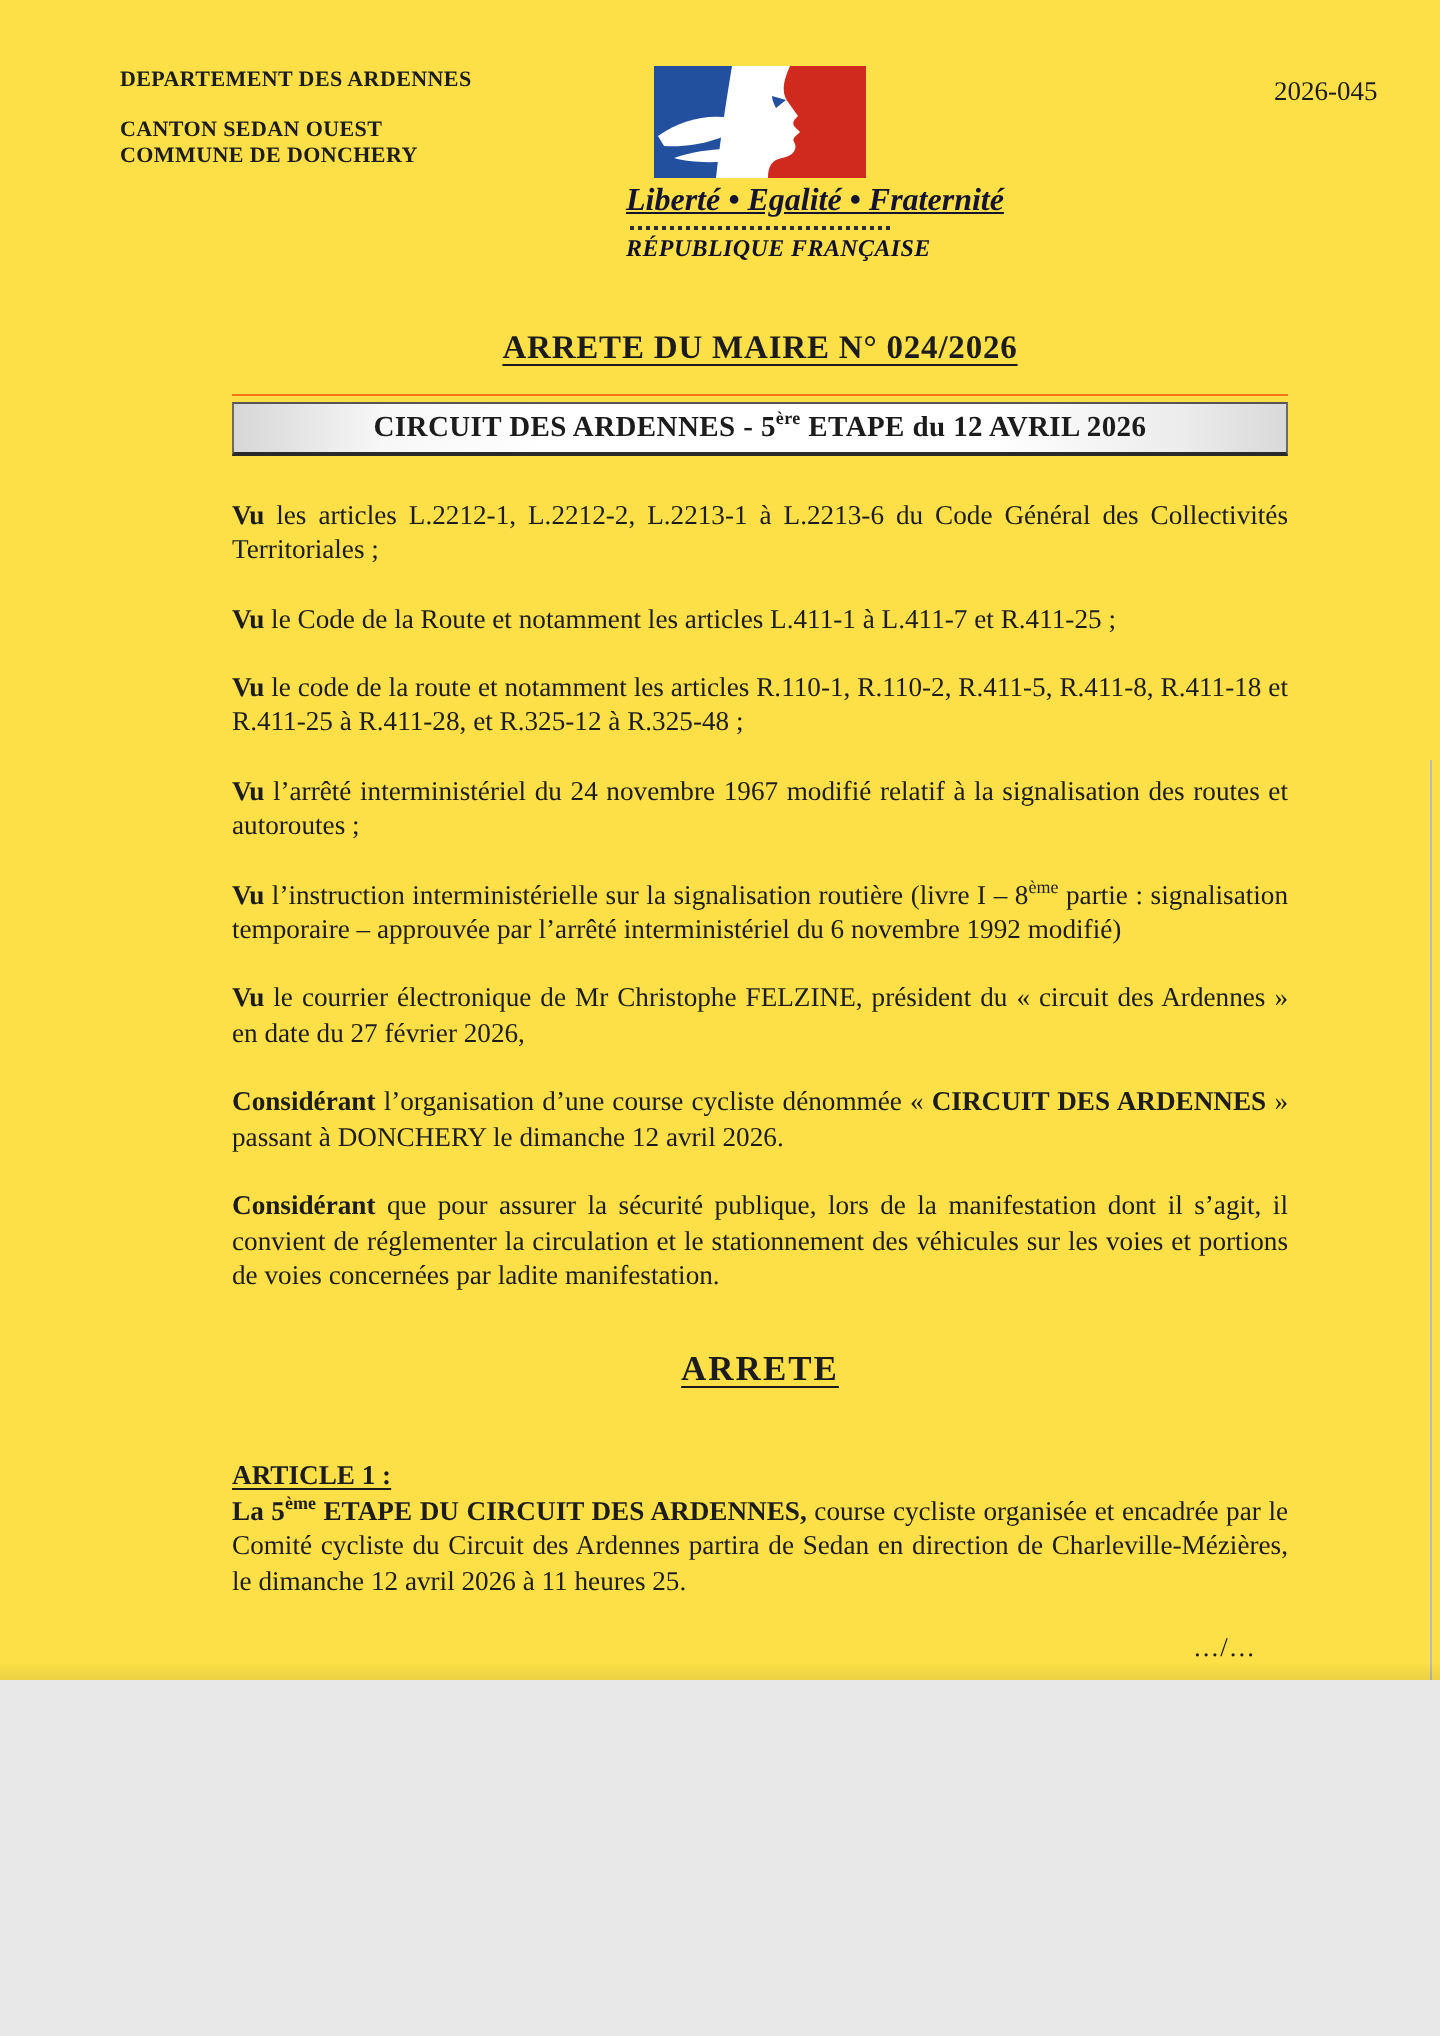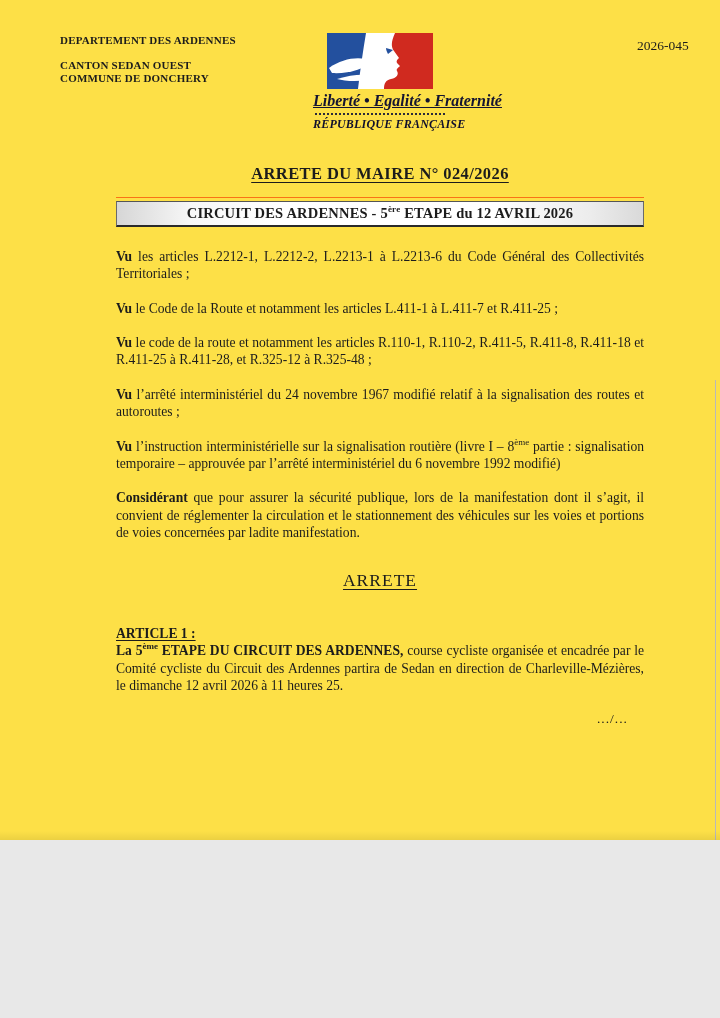--- a/index.html
+++ b/index.html
@@ -35,21 +35,21 @@
     border:1px solid #6a6a6a;border-bottom:2px solid #2a2a2a;border-top:1px solid #555;
     background:linear-gradient(90deg,#d6d6d6 0%,#f7f7f7 14%,#ffffff 30%,#ffffff 72%,#ececec 90%,#d9d9d9 100%);
     text-align:center;font-weight:bold;font-size:14.5px;letter-spacing:.2px;
     padding:2px 0 3px 0;
   }
   .banner-inner sup{font-size:9px;}
   
   .body-text p{margin:0 0 17px 0;font-size:13.6px;line-height:17.4px;text-align:justify;}
   .body-text b{font-weight:bold;}
   .body-text sup{font-size:9px;line-height:0;}
-  .arrete-heading{text-align:center;font-weight:normal;font-size:17.5px;letter-spacing:1px;margin:28px 0 34px 0;}
+  .arrete-heading{text-align:center;font-weight:bold;font-size:17.5px;letter-spacing:1px;margin:28px 0 34px 0;}
   .arrete-heading span{text-decoration:underline;text-underline-offset:3px;}
   .article-heading{font-weight:bold;font-size:13.8px;margin:0;}
   .article-heading span{text-decoration:underline;text-underline-offset:2px;}
   .continuation{text-align:right;font-size:13.5px;letter-spacing:1px;margin-top:16px;padding-right:16px;}
 </style>
 </head>
 <body>
 
 <div class="page">
 
@@ -88,20 +88,22 @@
     <div class="banner">
       <div class="banner-inner"><span>CIRCUIT DES ARDENNES - 5</span><sup>ère</sup><span> ETAPE du 12 AVRIL 2026</span></div>
     </div>
 
     <div class="body-text" id="body-paragraphs">
         <p><span><b>Vu</b></span><span> les articles L.2212-1, L.2212-2, L.2213-1 à L.2213-6 du Code Général des Collectivités Territoriales ;</span></p>
         <p><span><b>Vu</b></span><span> le Code de la Route et notamment les articles L.411-1 à L.411-7 et R.411-25 ;</span></p>
         <p><span><b>Vu</b></span><span> le code de la route et notamment les articles R.110-1, R.110-2, R.411-5, R.411-8, R.411-18 et R.411-25 à R.411-28, et R.325-12 à R.325-48 ;</span></p>
         <p><span><b>Vu</b></span><span> l’arrêté interministériel du 24 novembre 1967 modifié relatif à la signalisation des routes et autoroutes ;</span></p>
         <p><span><b>Vu</b></span><span> l’instruction interministérielle sur la signalisation routière (livre I – 8</span><sup>ème</sup><span> partie : signalisation temporaire – approuvée par l’arrêté interministériel du 6 novembre 1992 modifié)</span></p>
+        <p><span><b>Vu</b></span><span> le courrier électronique de Mr Christophe FELZINE, président du « circuit des Ardennes » en date du 27 février 2026,</span></p>
+        <p><span><b>Considérant</b></span><span> l’organisation d’une course cycliste dénommée « </span><span><b>CIRCUIT DES ARDENNES</b></span><span> » passant à DONCHERY le dimanche 12 avril 2026.</span></p>
         <p><span><b>Considérant</b></span><span> que pour assurer la sécurité publique, lors de la manifestation dont il s’agit, il convient de réglementer la circulation et le stationnement des véhicules sur les voies et portions de voies concernées par ladite manifestation.</span></p>
       </div>
 
     <div class="arrete-heading"><span>ARRETE</span></div>
 
     <div class="body-text">
       <p style="margin-bottom:0;" class="article-heading"><span>ARTICLE 1 :</span></p>
       <p id="article1-body"><span><b>La 5</b></span><sup><b>ème</b></sup><span><b> ETAPE DU CIRCUIT DES ARDENNES,</b></span><span> course cycliste organisée et encadrée par le Comité cycliste du Circuit des Ardennes partira de Sedan en direction de Charleville-Mézières, le dimanche 12 avril 2026 à 11 heures 25.</span></p>
     </div>
 

